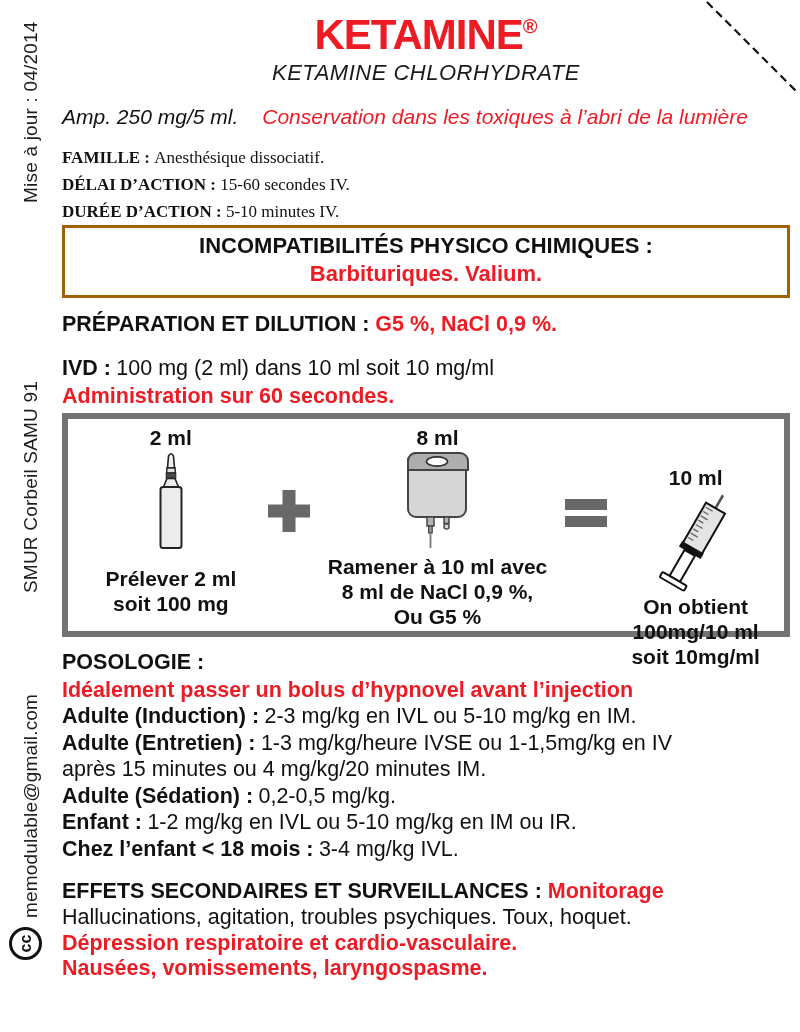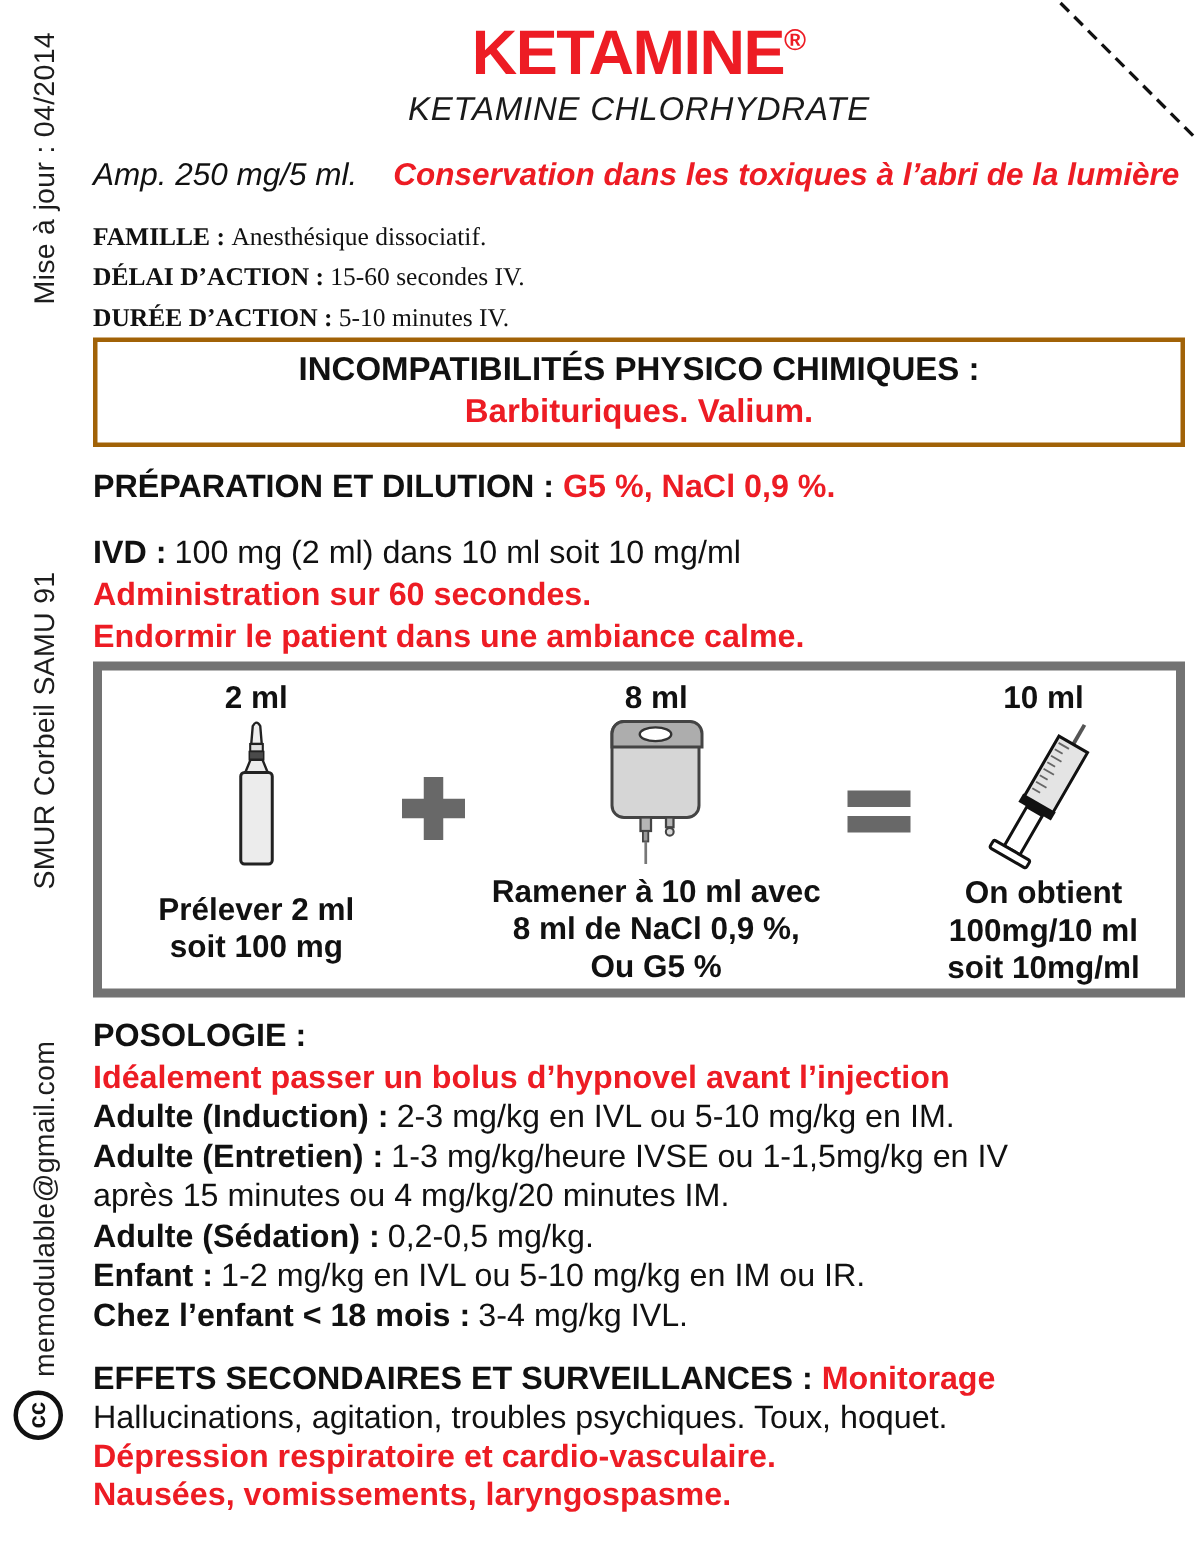--- a/index.html
+++ b/index.html
@@ -49,21 +49,21 @@
   }
   .title sup { font-size: 20px; vertical-align: 16px; letter-spacing: 0; }
   .subtitle {
     text-align: center; font-style: italic;
     font-size: 22px; color: #1a1a1a; margin-top: 3px; letter-spacing: 0.5px;
   }
   .meta-row {
     display: flex; gap: 24px; margin-top: 19px;
     font-size: 21px; font-style: italic; white-space: nowrap;
   }
-  .meta-row .storage { color: #ed1c24; font-weight: bold; }
+  .meta-row .storage { color: #ed1c24; font-weight: normal; }
 
   .info-block { margin-top: 15px; font-size: 17px; line-height: 27px; font-family: Liberation Serif, serif; }
   .b { font-weight: bold; margin-right: 0.25em; }
   .b:empty { margin-right: 0; }
   p.line { margin: 0; }
 
   .incompat-box {
     border: 3px solid #a16207; 
     padding: 5px 4px 8px; text-align: center;
     font-size: 22px; font-weight: bold;
@@ -76,21 +76,21 @@
   .red-line { margin: 3px 0 0; font-size: 21.5px; font-weight: bold; color: #ed1c24; line-height: 25px; }
 
   
   .diagram {
     border: 6px solid #737373; margin-top: 4px;
     height: 224px; display: flex; padding: 7px 8px 0 14px;
   }
   .dia-col { display: flex; flex-direction: column; align-items: center; }
   .col1 { width: 188px; }
   .col2 { width: 252px; }
-  .col3 { width: 170px; }
+  .col3 { width: 170px; margin-top: 40px; }
   .dia-vol { font-size: 21px; font-weight: bold; height: 26px; }
   .dia-icon { height: 104px; display: flex; align-items: flex-start; justify-content: center; }
   .dia-cap-wrap { height: 82px; display: flex; align-items: center; }
   .dia-cap { font-size: 21px; font-weight: bold; text-align: center; line-height: 25px; }
   .dia-op { width: 62px; display: flex; justify-content: center; }
   .op-plus  { margin-top: 62px; }
   .op-equal { margin-top: 70px; }
 
   .poso-title { margin: 13px 0 0; font-size: 21.5px; font-weight: bold; }
   .poso-lines { font-size: 21.5px; line-height: 26.5px; }
@@ -131,21 +131,20 @@
     </div>
 
     <div class="incompat-box">
       <div>INCOMPATIBILITÉS PHYSICO CHIMIQUES :</div>
       <div class="val">Barbituriques. Valium.</div>
     </div>
 
     <p class="prep-line"><span>PRÉPARATION ET DILUTION :</span> <span class="red">G5 %, NaCl 0,9 %.</span></p>
     <p class="ivd-line"><span class="b">IVD :</span><span>100 mg (2 ml) dans 10 ml soit 10 mg/ml</span></p>
     <p class="red-line">Administration sur 60 secondes.</p>
-    <p class="red-line">Endormir le patient dans une ambiance calme.</p>
 
     <div class="diagram">
 
       <div class="dia-col col1">
         <div class="dia-vol">2 ml</div>
         <div class="dia-icon">
           <svg width="36" height="100" viewBox="0 0 36 100">
             <path d="M15.5,5 Q18,0.5 20.5,5 L21.5,17 L14.5,17 Z" fill="#efefef" stroke="#222" stroke-width="1.6"></path>
             <rect x="13.8" y="17" width="8.4" height="5" fill="#e0e0e0" stroke="#222" stroke-width="1.4"></rect>
             <rect x="13.2" y="22" width="9.6" height="5.5" fill="#4a4a4a" stroke="#222" stroke-width="1"></rect>

